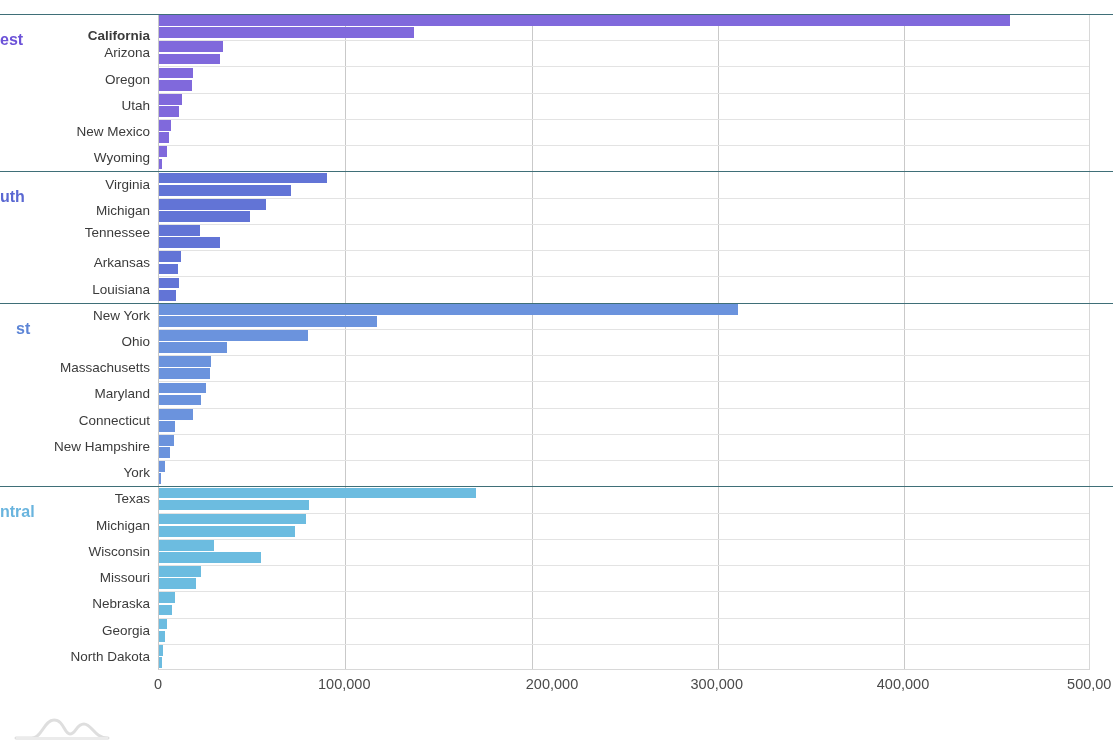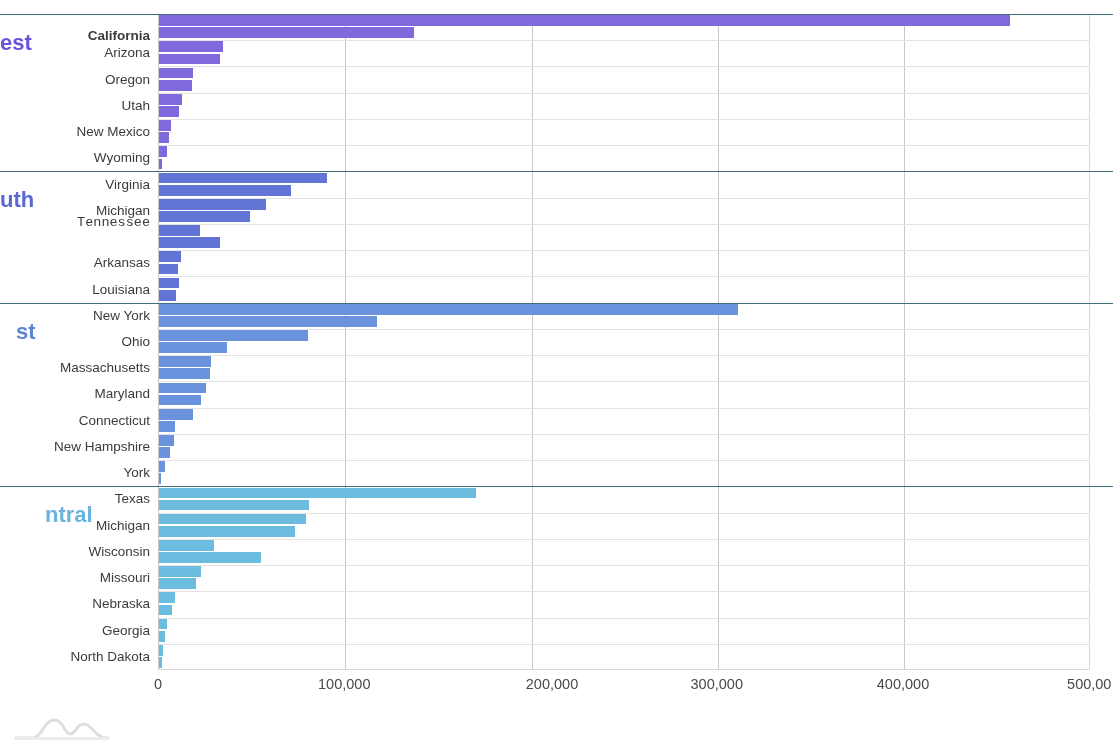--- a/index.html
+++ b/index.html
@@ -61,21 +61,21 @@
   .group-rule {
     position: absolute;
     left: 0;
     width: 1113px;
     height: 0;
     border-top: 1.5px solid #3f6f78;
   }
 
   .group-title {
     position: absolute;
-    font-size: 22px;
+    font-size: 16px;
     font-weight: bold;
     white-space: nowrap;
     line-height: 1;
   }
 
   .row-sep {
     position: absolute;
     left: 0; right: 0;
     height: 1px;
     background: #e3e3e3;
@@ -115,21 +115,21 @@
 
   <div class="labels-gutter">
       <div class="cat-label" style="top: 15px; font-weight: bold;">California</div>
       <div class="cat-label" style="top: 32.36px;">Arizona</div>
       <div class="cat-label" style="top: 58.6px;">Oregon</div>
       <div class="cat-label" style="top: 84.84px;">Utah</div>
       <div class="cat-label" style="top: 111.08px;">New Mexico</div>
       <div class="cat-label" style="top: 137.32px;">Wyoming</div>
       <div class="cat-label" style="top: 163.56px;">Virginia</div>
       <div class="cat-label" style="top: 189.8px;">Michigan</div>
-      <div class="cat-label" style="top: 202px; font-family: Liberation Mono, monospace;">Tennessee</div>
+      <div class="cat-label" style="top: 212px;">Tennessee</div>
       <div class="cat-label" style="top: 242.28px;">Arkansas</div>
       <div class="cat-label" style="top: 268.52px;">Louisiana</div>
       <div class="cat-label" style="top: 294.76px;">New York</div>
       <div class="cat-label" style="top: 321px;">Ohio</div>
       <div class="cat-label" style="top: 347.24px;">Massachusetts</div>
       <div class="cat-label" style="top: 373.48px;">Maryland</div>
       <div class="cat-label" style="top: 399.72px;">Connecticut</div>
       <div class="cat-label" style="top: 425.96px;">New Hampshire</div>
       <div class="cat-label" style="top: 452.2px;">York</div>
       <div class="cat-label" style="top: 478.44px;">Texas</div>
@@ -242,14 +242,14 @@
     </svg>
   </div>
 
 <div class="group-rule" style="top: 14px;"></div>
     <div class="group-title" style="color: rgb(108, 82, 216); top: 32px; left: 0px;">est</div>
     <div class="group-rule" style="top: 171.44px;"></div>
     <div class="group-title" style="color: rgb(90, 104, 210); top: 189.44px; left: 0px; text-align: right;">uth</div>
     <div class="group-rule" style="top: 302.64px;"></div>
     <div class="group-title" style="color: rgb(93, 133, 214); top: 320.64px; left: 0px; margin-left: 16px;">st</div>
     <div class="group-rule" style="top: 486.32px;"></div>
-    <div class="group-title" style="color: rgb(105, 180, 222); top: 504.32px; left: 0px; padding-left: 45px;">ntral</div>
+    <div class="group-title" style="color: rgb(105, 180, 222); top: 504.32px; left: 0px;">ntral</div>
   </div>
 
 </body></html>

